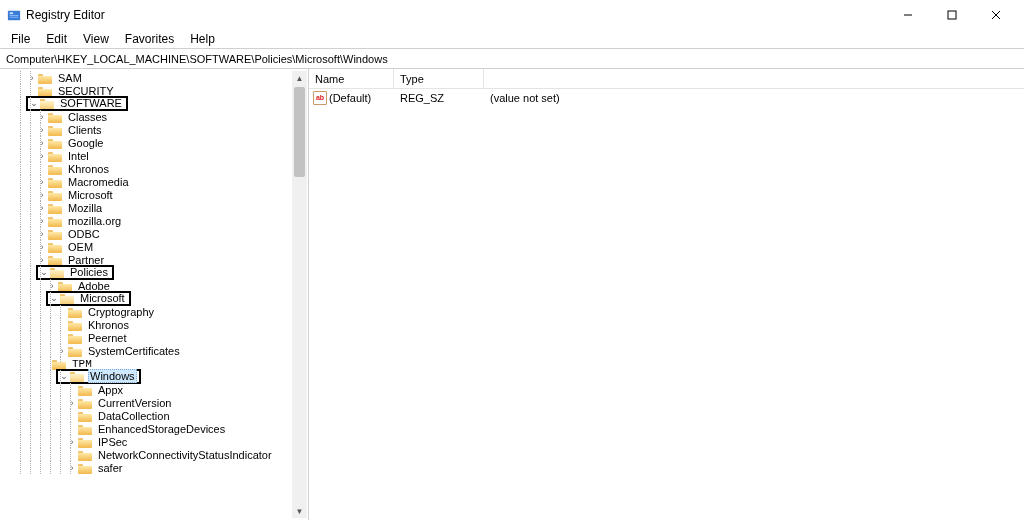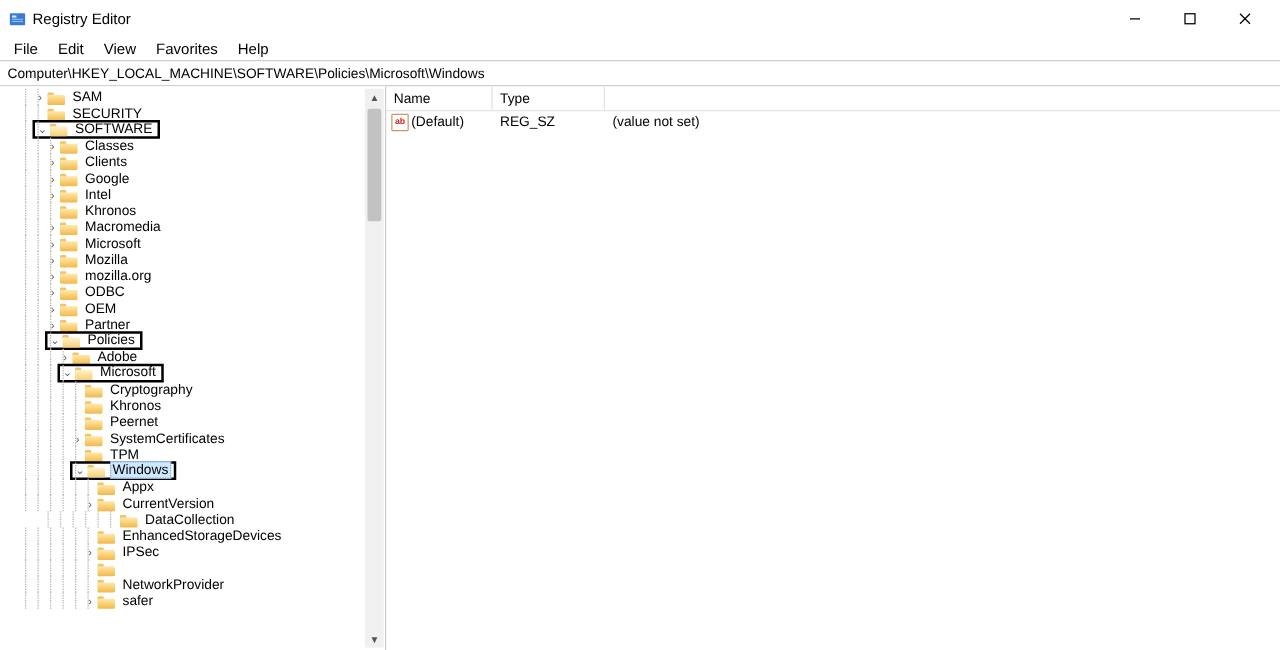--- a/index.html
+++ b/index.html
@@ -278,21 +278,21 @@
             <div class="row" style="padding-left: 56px;">
               <span class="vline" style="left: 20px;"></span>
               <span class="vline" style="left: 30px;"></span>
               <span class="vline" style="left: 40px;"></span>
               <span class="vline" style="left: 50px;"></span>
               <span class="vline" style="left: 60px;"></span>
               <span class="chev">›</span>
               <span class="folder"></span>
               <span class="label">SystemCertificates</span>
             </div>
-            <div class="row" style="padding-left: 56px;">
+            <div class="row" style="padding-left: 40px; font-family: Liberation Mono, monospace;">
               <span class="vline" style="left: 20px;"></span>
               <span class="vline" style="left: 30px;"></span>
               <span class="vline" style="left: 40px;"></span>
               <span class="vline" style="left: 50px;"></span>
               <span class="vline" style="left: 60px;"></span>
               <span class="chev blank">›</span>
               <span class="folder"></span>
               <span class="label">TPM</span>
             </div>
             <div class="row selected boxed" style="padding-left: 56px;">
@@ -322,21 +322,21 @@
               <span class="vline" style="left: 20px;"></span>
               <span class="vline" style="left: 30px;"></span>
               <span class="vline" style="left: 40px;"></span>
               <span class="vline" style="left: 50px;"></span>
               <span class="vline" style="left: 60px;"></span>
               <span class="vline" style="left: 70px;"></span>
               <span class="chev">›</span>
               <span class="folder"></span>
               <span class="label">CurrentVersion</span>
             </div>
-            <div class="row" style="padding-left: 66px; margin-left: 18px;">
+            <div class="row" style="padding-left: 66px;">
               <span class="vline" style="left: 20px;"></span>
               <span class="vline" style="left: 30px;"></span>
               <span class="vline" style="left: 40px;"></span>
               <span class="vline" style="left: 50px;"></span>
               <span class="vline" style="left: 60px;"></span>
               <span class="vline" style="left: 70px;"></span>
               <span class="chev blank">›</span>
               <span class="folder"></span>
               <span class="label">DataCollection</span>
             </div>
@@ -364,31 +364,21 @@
             </div>
             <div class="row" style="padding-left: 66px;">
               <span class="vline" style="left: 20px;"></span>
               <span class="vline" style="left: 30px;"></span>
               <span class="vline" style="left: 40px;"></span>
               <span class="vline" style="left: 50px;"></span>
               <span class="vline" style="left: 60px;"></span>
               <span class="vline" style="left: 70px;"></span>
               <span class="chev blank">›</span>
               <span class="folder"></span>
-            </div>
-            <div class="row" style="padding-left: 66px;">
-              <span class="vline" style="left: 20px;"></span>
-              <span class="vline" style="left: 30px;"></span>
-              <span class="vline" style="left: 40px;"></span>
-              <span class="vline" style="left: 50px;"></span>
-              <span class="vline" style="left: 60px;"></span>
-              <span class="vline" style="left: 70px;"></span>
-              <span class="chev blank">›</span>
-              <span class="folder"></span>
-              <span class="label">NetworkProvider</span>
+              <span class="label">NetworkConnectivityStatusIndicator</span>
             </div>
             <div class="row" style="padding-left: 66px;">
               <span class="vline" style="left: 20px;"></span>
               <span class="vline" style="left: 30px;"></span>
               <span class="vline" style="left: 40px;"></span>
               <span class="vline" style="left: 50px;"></span>
               <span class="vline" style="left: 60px;"></span>
               <span class="vline" style="left: 70px;"></span>
               <span class="chev">›</span>
               <span class="folder"></span>

